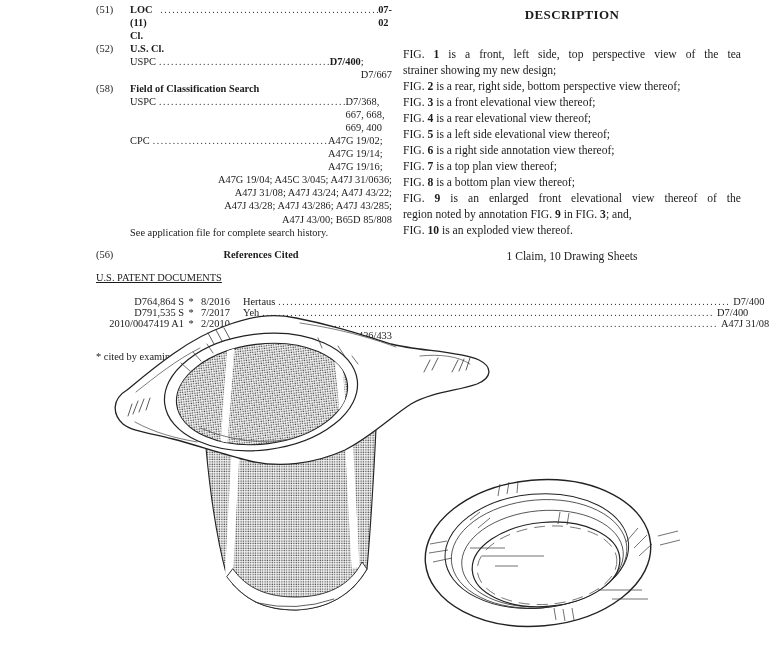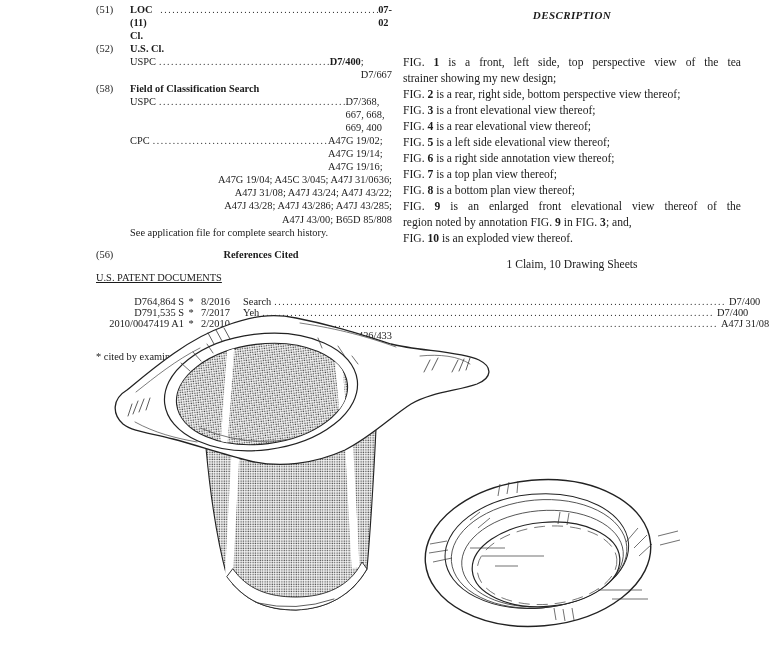--- a/index.html
+++ b/index.html
@@ -30,21 +30,21 @@
   .ref-date { flex:0 0 42px; margin-left:3px; }
   .ref-main { flex:1 1 auto; display:flex; align-items:baseline; }
   .ref-name { white-space:nowrap; }
   .ref-cls { white-space:nowrap; }
   .ref-cls2 { text-align:right; }
   .refs-foot { margin-top:9px; }
   
   .col-right { position:absolute; left:403px; top:7px; width:338px;
                font-size:11.6px; line-height:16px; }
   .desc-title { text-align:center; font-weight:bold; letter-spacing:0.4px;
-                font-size:11px; margin-bottom:32px;font-style:italic; }
+                font-size:13px; margin-bottom:24px; }
   .dline { white-space:normal; }
   .jfull { text-align:justify; text-align-last:justify; }
   .claim-note { text-align:center; font-weight:normal; margin-top:10px; }
   
   .figs { position:absolute; left:0; top:290px; width:773px; height:360px; }
 </style>
 </head>
 <body>
 
 <div class="page">
@@ -94,21 +94,21 @@
       <span class="refs-title">References Cited</span>
     </div>
     <div class="refs-sub">U.S. PATENT DOCUMENTS</div>
 
     <div class="refs-table">
       <div class="ref-row">
         <span class="ref-id">D764,864 S</span>
         <span class="ref-star">*</span>
         <span class="ref-date">8/2016</span>
         <span class="ref-main">
-          <span class="ref-name">Search</span>
+          <span class="ref-name">Hertaus</span>
           <span class="leader">.................................................................................................................</span>
           <span class="ref-cls">D7/400</span>
         </span>
       </div>
       <div class="ref-row">
         <span class="ref-id">D791,535 S</span>
         <span class="ref-star">*</span>
         <span class="ref-date">7/2017</span>
         <span class="ref-main">
           <span class="ref-name">Yeh</span>

